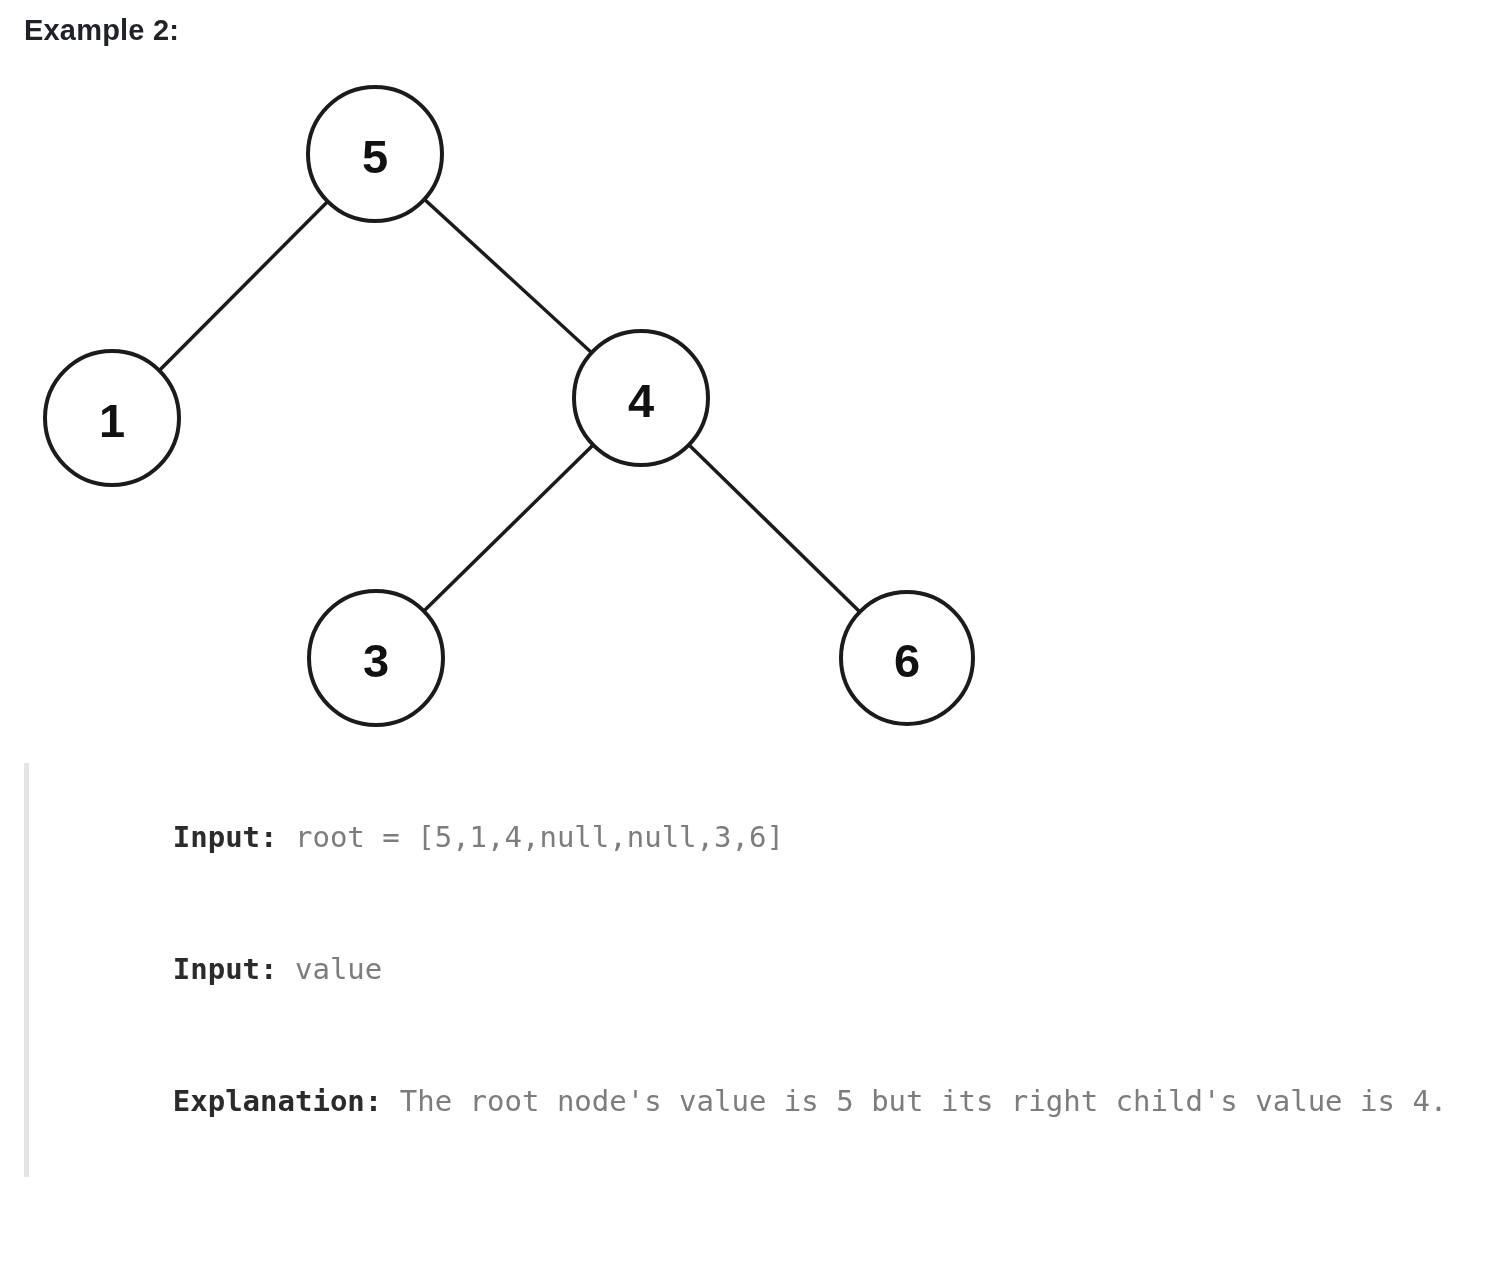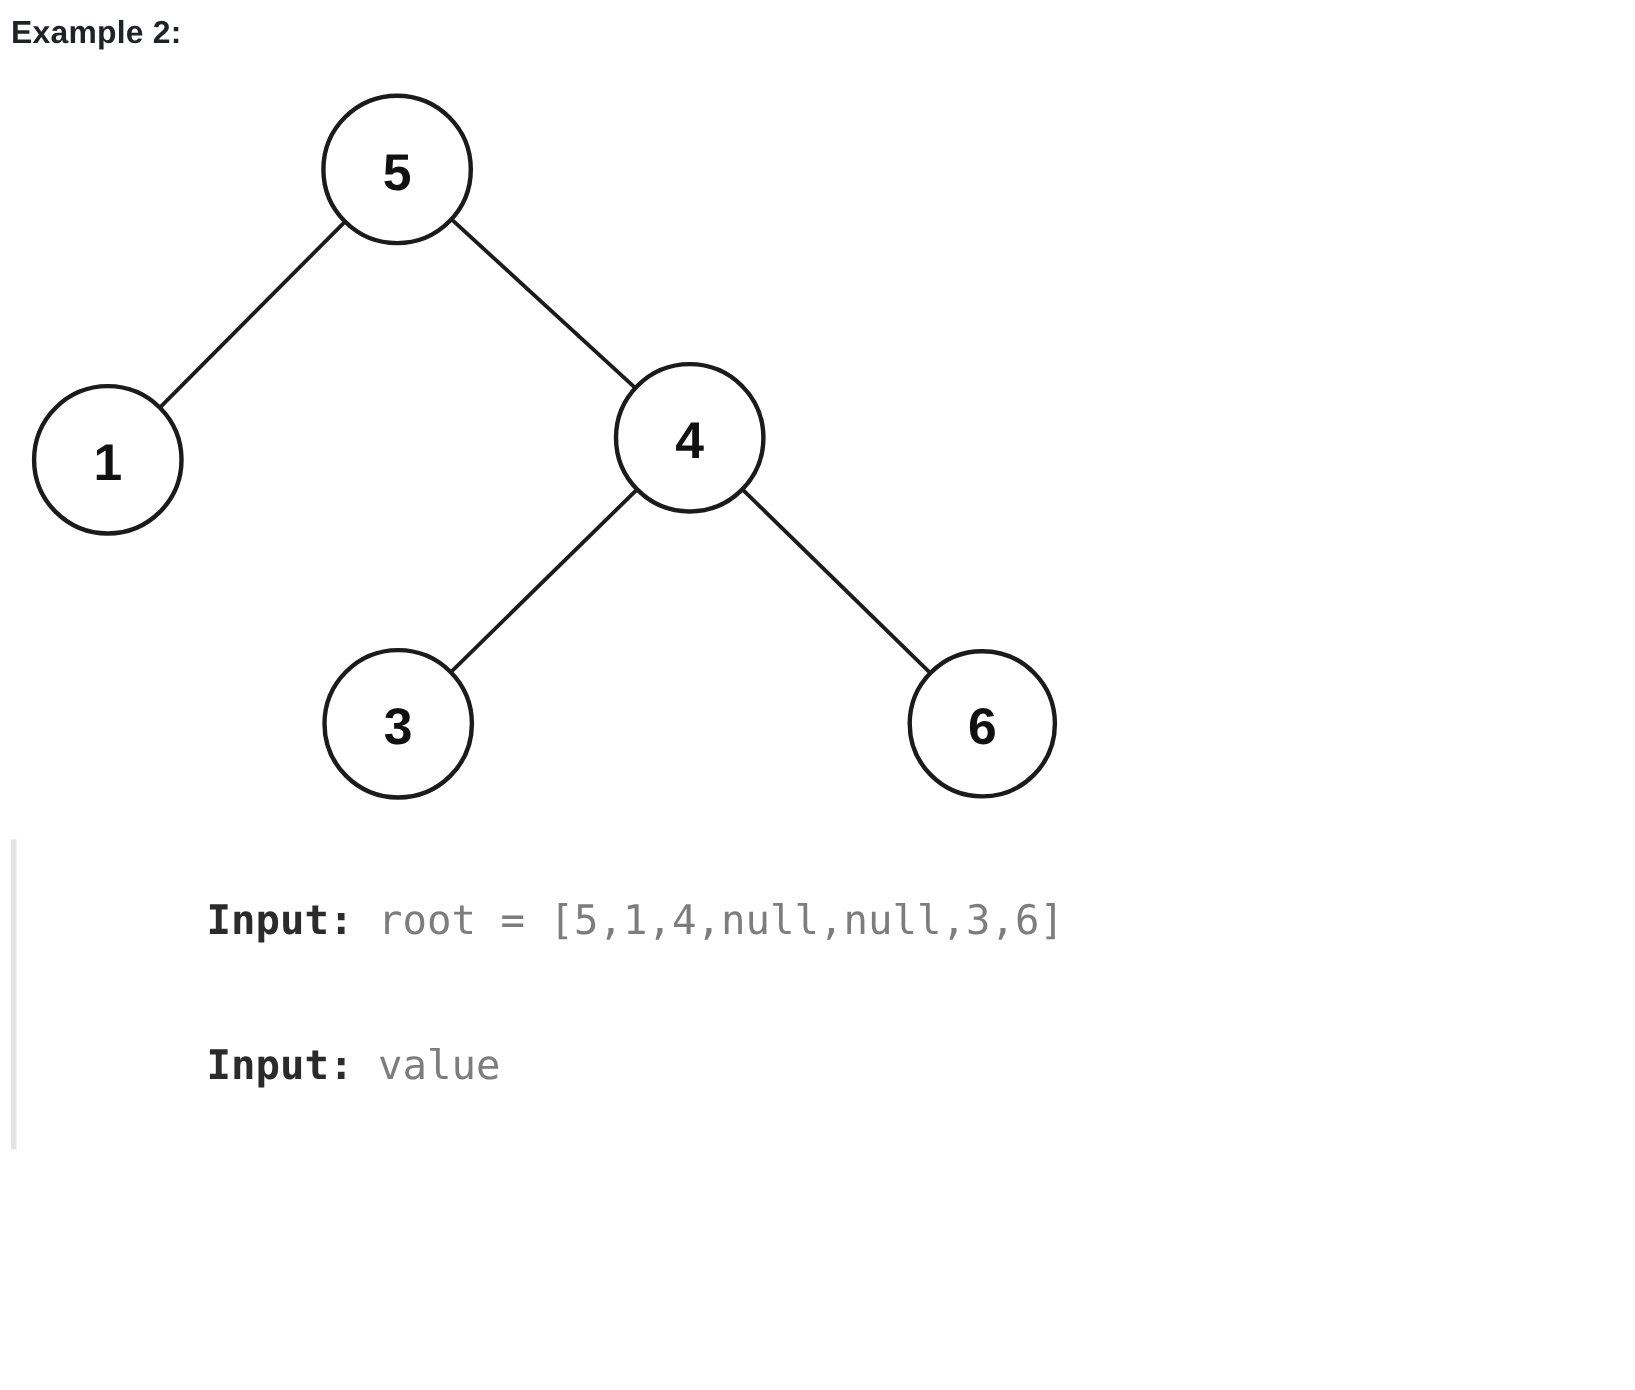--- a/index.html
+++ b/index.html
@@ -7,21 +7,21 @@
     width: 1486px;
     height: 1264px;
     background: #ffffff;
     font-family: "Liberation Sans", sans-serif;
     color: #262626;
     overflow: hidden;
   }
   .page {
     width: 1486px;
     height: 1264px;
-    padding: 14px 20px 0 10px;
+    padding: 14px 20px 0 24px;
   }
   .example-heading {
     font-size: 29px;
     font-weight: 700;
     color: #1f2328;
     letter-spacing: 0.2px;
   }
   .tree-svg {
     display: block;
     margin-top: 34px;
@@ -45,21 +45,21 @@
     dominant-baseline: central;
   }
   .code-block {
     margin-top: 22px;
     margin-left: 0;
     border-left: 5px solid #e4e4e4;
     padding: 8px 0 10px 39px;
   }
   .code-line {
     font-family: "DejaVu Sans Mono", "Liberation Mono", monospace;
-    font-size: 37px;
+    font-size: 29px;
     line-height: 44px;
     white-space: pre;
   }
   .code-line-label {
     font-weight: 700;
     color: #2b2b2b;
   }
   .code-line-value {
     color: #7d7d7d;
   }
@@ -100,15 +100,18 @@
     </g>
   </svg>
 
   <div class="code-block">
     <div class="code-line">
       <span class="code-line-label">Input:</span><span class="code-line-value"> root = [5,1,4,null,null,3,6]</span>
     </div>
     <div class="code-line">
       <span class="code-line-label">Input:</span><span class="code-line-value"> value</span>
     </div>
+    <div class="code-line">
+      <span class="code-line-label">Explanation:</span><span class="code-line-value"> The root node's value is 5 but its right child's value is 4.</span>
+    </div>
   </div>
 
 </div>
 
 </body></html>

